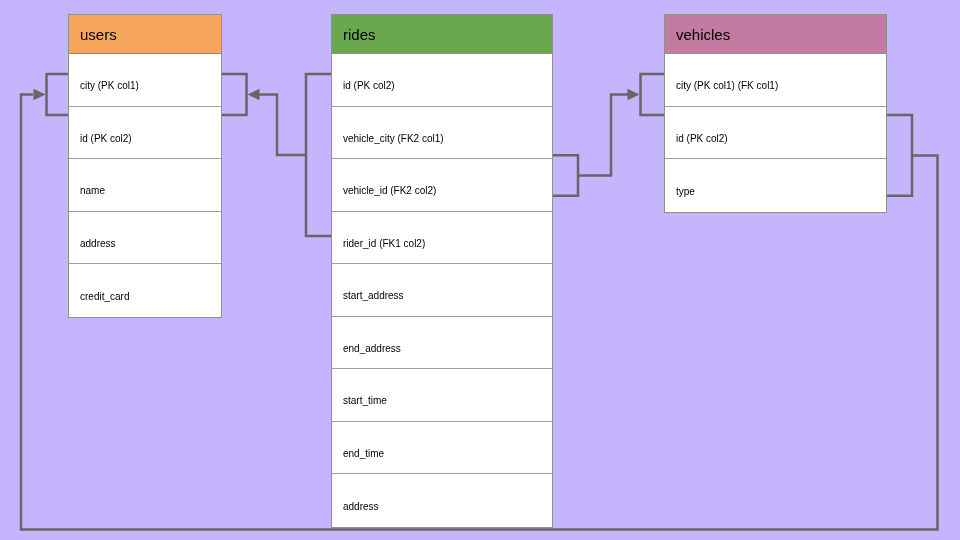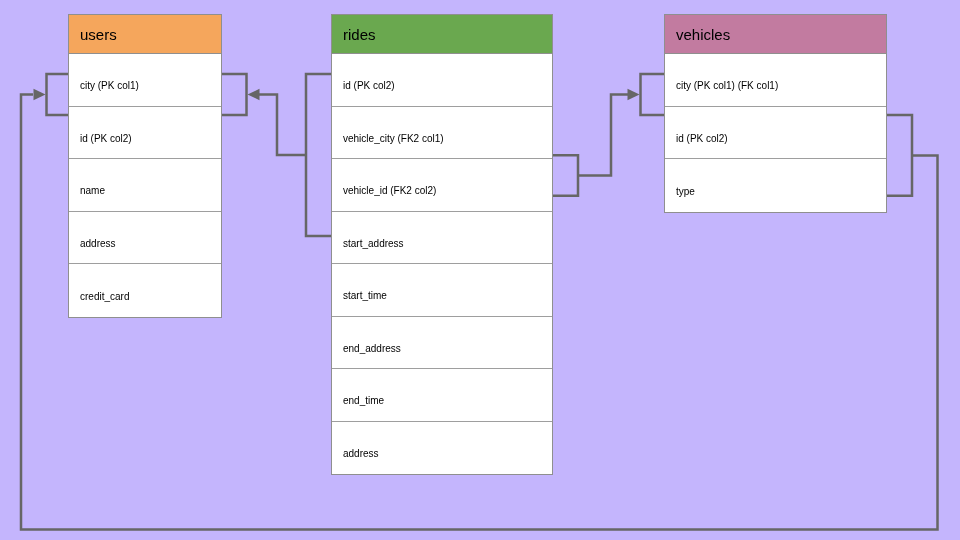--- a/index.html
+++ b/index.html
@@ -64,23 +64,24 @@
     <div class="row">name</div>
     <div class="row">address</div>
     <div class="row">credit_card</div>
   </div>
 
   <div class="tbl" id="tbl-rides">
     <div class="hd" style="background-color: rgb(106, 168, 79);">rides</div>
     <div class="row">id (PK col2)</div>
     <div class="row">vehicle_city (FK2 col1)</div>
     <div class="row">vehicle_id (FK2 col2)</div>
+    <div class="row">rider_id (FK1 col2)</div>
     <div class="row">start_address</div>
+    <div class="row">end_address</div>
     <div class="row">start_time</div>
-    <div class="row">end_address</div>
     <div class="row">end_time</div>
     <div class="row">address</div>
   </div>
 
   <div class="tbl" id="tbl-vehicles">
     <div class="hd" style="background-color: rgb(194, 123, 160);">vehicles</div>
     <div class="row">city (PK col1) (FK col1)</div>
     <div class="row">id (PK col2)</div>
     <div class="row">type</div>
   </div>

